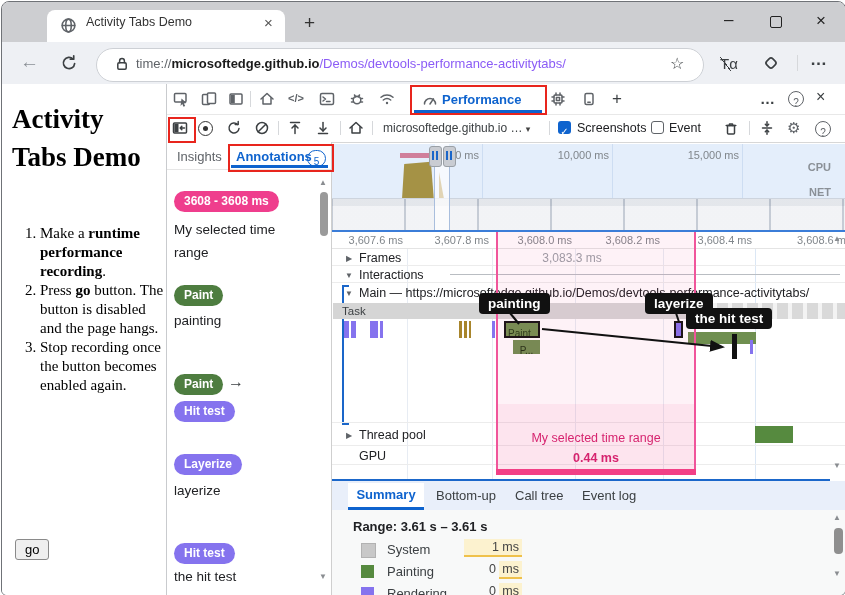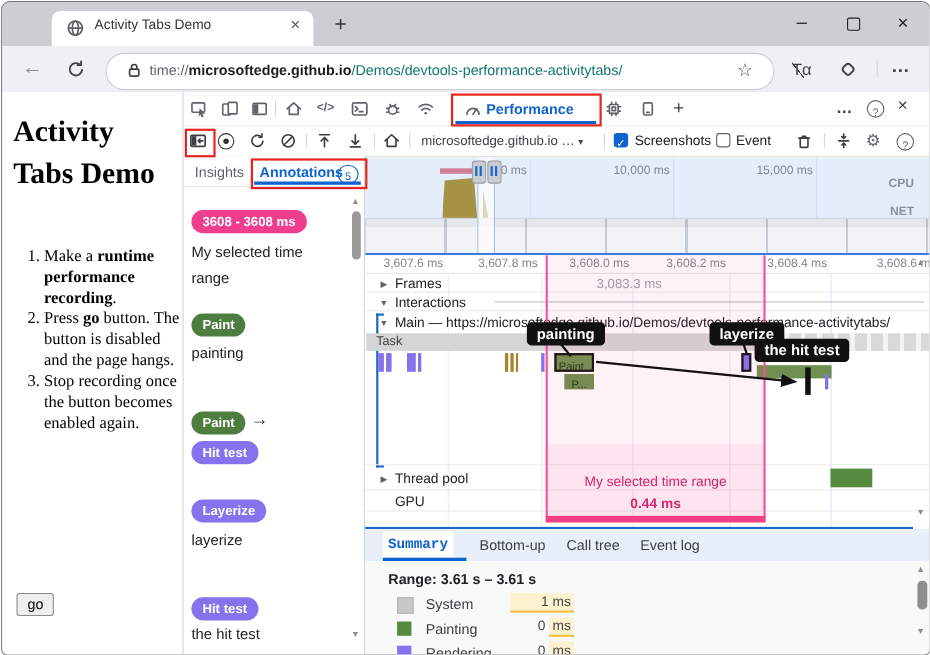--- a/index.html
+++ b/index.html
@@ -56,21 +56,21 @@
       </g>
     </svg>
   <div class="p" style="left:94px;top:46px;width:606px;height:32px;background:#fff;border:1px solid #cdd0d5;border-radius:17px;"></div>
   <svg class="p" style="left:112px;top:54px;" width="16" height="16" viewBox="0 0 16 16">
       <g class="ic icd">
         <rect x="3.8" y="6.8" width="8.4" height="6.4" rx="1.2"></rect>
         <path d="M5.6 6.8V5a2.4 2.4 0 0 1 4.8 0v1.8"></path>
       </g>
     </svg>
   <div class="p" style="left:134px;top:54px;font-size:13px;white-space:nowrap;">
-    <span style="color:#5f6368;">time://</span><span style="color:#1b1b1b;font-weight:bold;">microsoftedge.github.io</span><span style="color:#0f766e;">/Demos/devtools-performance-activitytabs/</span>
+    <span style="color:#5f6368;">time://</span><span style="color:#1b1b1b;font-weight:bold;">microsoftedge.github.io</span><span style="color:#8b5cf6;">/Demos/devtools-performance-activitytabs/</span>
   </div>
   <div class="p" style="left:668px;top:52px;font-size:16px;color:#3c4043;">☆</div>
   <div class="p" style="left:718px;top:53px;font-size:15px;color:#3c4043;background:linear-gradient(to top right,transparent 47%,#3c4043 47%,#3c4043 53%,transparent 53%) no-repeat 0 50%/11px 14px;">Tα</div>
   <svg class="p" style="left:760px;top:52px;" width="18" height="18" viewBox="0 0 16 16">
       <rect class="ic icd" x="4.2" y="4.2" width="7.6" height="7.6" rx="2.4" transform="rotate(45 8 8)"></rect>
     </svg>
   <div class="p vdiv" style="left:795px;top:53px;height:16px;"></div>
   <div class="p" style="left:808px;top:48px;font-size:17px;font-weight:bold;color:#3c4043;letter-spacing:1px;">…</div>
 
   <div class="p" style="left:0;top:82px;width:164px;height:511px;background:#fff;border-right:1px solid #c9cbce;font-family:'Liberation Serif',serif;">
@@ -364,21 +364,21 @@
     <div class="p" style="left:0;top:213px;width:513px;height:1px;background:#ececec;"></div>
     <div class="p lbl" style="left:27px;top:217px;">GPU</div>
     <div class="p" style="left:0;top:232px;width:513px;height:1px;background:#ececec;"></div>
   </div>
 
   <div class="p scr" style="left:831px;top:232px;z-index:6;">▲</div>
   <div class="p scr" style="left:831px;top:459px;z-index:6;">▼</div>
   <div class="p" style="left:330px;top:477px;width:498px;height:2px;background:#1b67ca;"></div>
 
   <div class="p" style="left:330px;top:479px;width:513px;height:29px;background:#e9effa;"></div>
-  <div class="p" style="left:346px;top:481px;width:64px;height:24px;background:#fff;text-align:center;font-family:Liberation Mono, monospace;"><span style="font-size:13px;font-weight:bold;color:#0e63ce;line-height:24px;">Summary</span></div>
+  <div class="p" style="left:346px;top:481px;width:76px;height:24px;background:#fff;text-align:center;"><span style="font-size:13px;font-weight:bold;color:#0e63ce;line-height:24px;">Summary</span></div>
   <div class="p" style="left:346px;top:505px;width:76px;height:3px;background:#0e63ce;"></div>
   <div class="p" style="left:434px;top:486px;font-size:13px;color:#3c4043;">Bottom-up</div>
   <div class="p" style="left:513px;top:486px;font-size:13px;color:#3c4043;">Call tree</div>
   <div class="p" style="left:580px;top:486px;font-size:13px;color:#3c4043;">Event log</div>
 
   <div class="p" style="left:330px;top:508px;width:513px;height:85px;background:#f8f9f9;overflow:hidden;">
     <div class="p" style="left:21px;top:9px;font-size:13px;font-weight:bold;color:#202124;">Range: 3.61 s – 3.61 s</div>
     <div class="p" style="left:29px;top:33px;width:13px;height:13px;background:#c8c8c8;border:1px solid #b2b2b2;"></div>
     <div class="p" style="left:55px;top:32px;font-size:13px;color:#3c4043;">System</div>
     <div class="p" style="left:100px;top:30px;width:90px;text-align:right;font-size:12.5px;color:#444;"><span class="hl" style="padding-left:28px;">1 ms</span></div>

